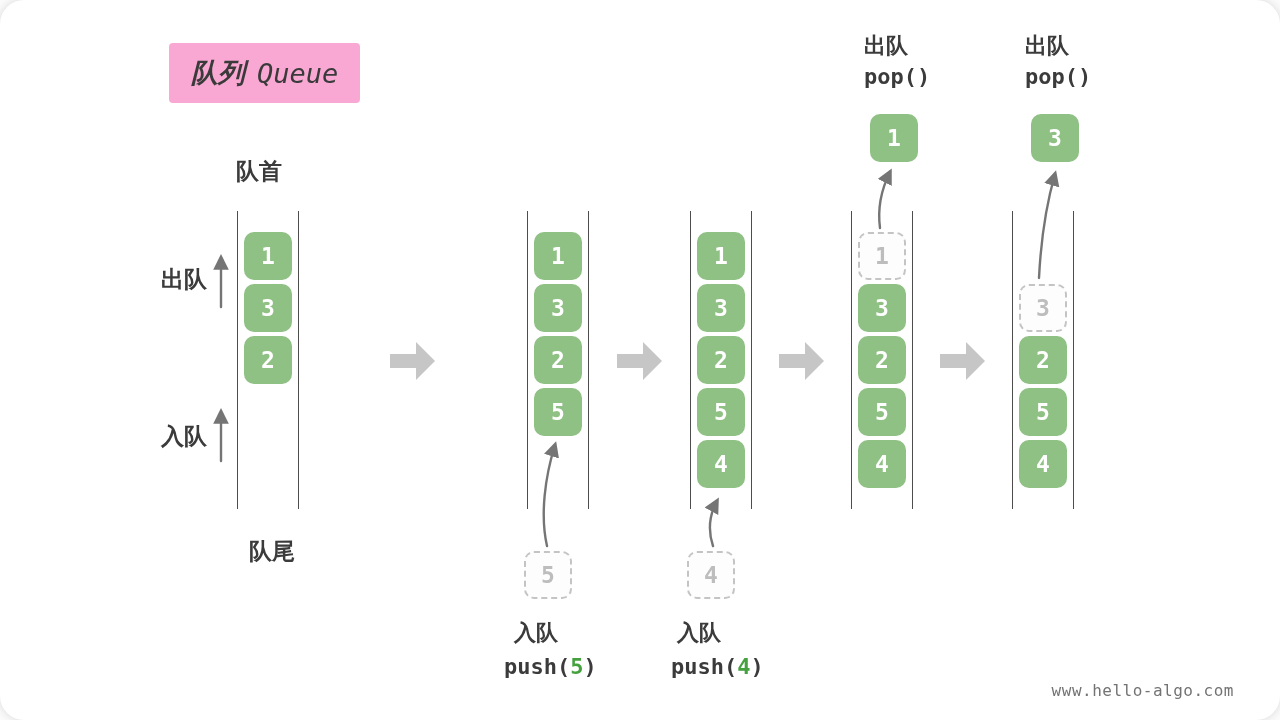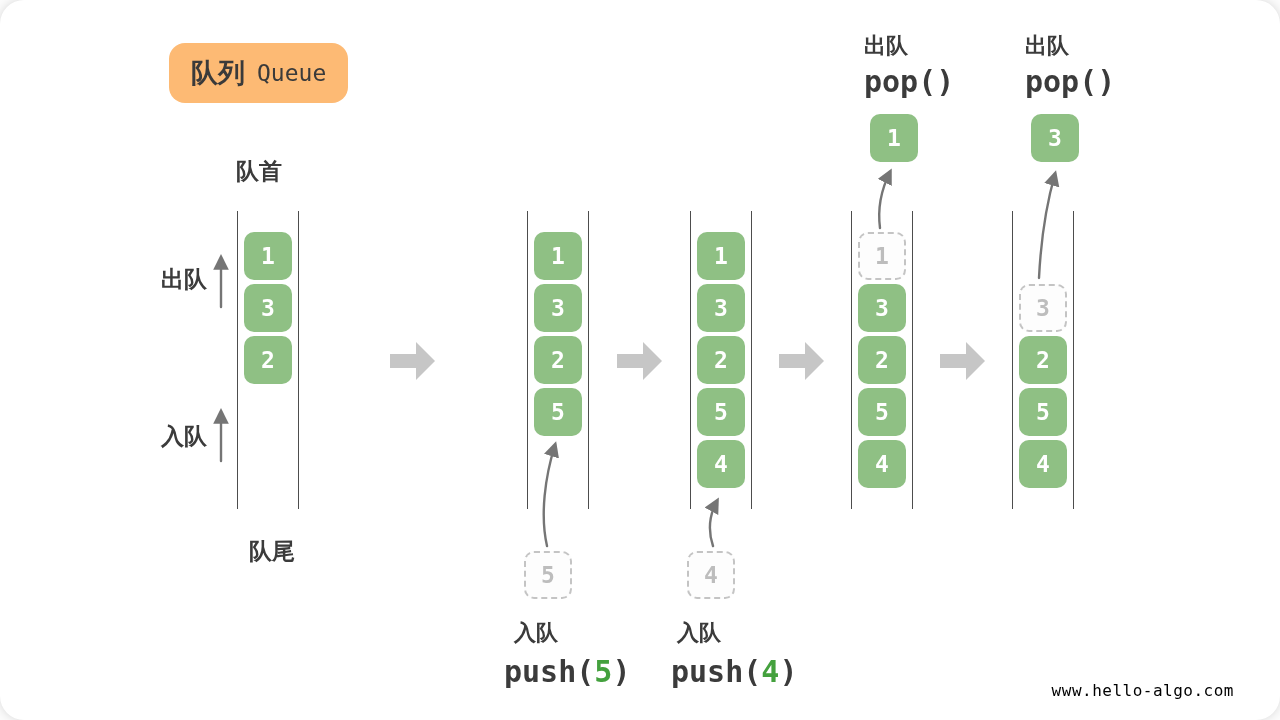--- a/index.html
+++ b/index.html
@@ -4,45 +4,45 @@
 <style>
   html,body{margin:0;padding:0;background:#fbfbfb;}
   #canvas{
     position:relative;width:1280px;height:720px;background:#ffffff;
     border-radius:24px;box-shadow:0 0 10px rgba(0,0,0,.14);
     overflow:hidden;font-family:"Liberation Sans",sans-serif;color:#3b3b3b;
   }
   .abs{position:absolute;}
   
   #title-badge{
-    left:169px;top:43px;height:60px;background:#fdba74;border-radius:16px;
-    display:flex;align-items:center;gap:12px;padding:0 22px;box-sizing:border-box;
+    left:169px;top:43px;height:60px;background:#f9a8d4;border-radius:4px;
+    display:flex;align-items:center;gap:12px;padding:0 22px;box-sizing:border-box;font-style:italic;
   }
   #title-badge .zh{font-size:27px;font-weight:bold;color:#3a3a3a;}
-  #title-badge .en{font-size:23px;font-family:"DejaVu Sans Mono","Liberation Mono",monospace;color:#3a3a3a;}
+  #title-badge .en{font-size:27px;font-family:"DejaVu Sans Mono","Liberation Mono",monospace;color:#3a3a3a;}
   
   .legend{font-size:23px;font-weight:bold;color:#3b3b3b;white-space:nowrap;}
   
   .chan-line{width:1.5px;background:#4d4d4d;}
   
   .qbox{
     width:48px;height:48px;border-radius:10px;box-sizing:border-box;
     display:flex;align-items:center;justify-content:center;
     font-family:"DejaVu Sans Mono","Liberation Mono",monospace;
     font-size:23px;font-weight:bold;
   }
   .qbox.solid{background:var(--item-green,#8fc084);color:#ffffff;}
   .qbox.dashed{background:#fdfdfd;border:2px dashed #c4c4c4;color:#bdbdbd;}
   
   .op-zh{font-size:22px;font-weight:bold;color:#3b3b3b;white-space:nowrap;}
-  .op-code{font-family:"DejaVu Sans Mono","Liberation Mono",monospace;font-size:30px;font-weight:bold;color:#3b3b3b;white-space:nowrap;}
+  .op-code{font-family:"DejaVu Sans Mono","Liberation Mono",monospace;font-size:22px;font-weight:bold;color:#3b3b3b;white-space:nowrap;}
   .op-code .green{color:var(--code-green,#44a13e);}
   #watermark{
     right:46px;bottom:20px;font-family:"DejaVu Sans Mono","Liberation Mono",monospace;
-    font-size:16px;color:#000000;letter-spacing:.5px;margin-left:24px;
+    font-size:16px;color:#737373;letter-spacing:.5px;margin-left:24px;
   }
   svg{display:block;}
   #arrow-overlay{left:0;top:0;pointer-events:none;}
 </style>
 </head>
 <body>
 
 <div id="canvas">
 
   <div id="title-badge" class="abs">

